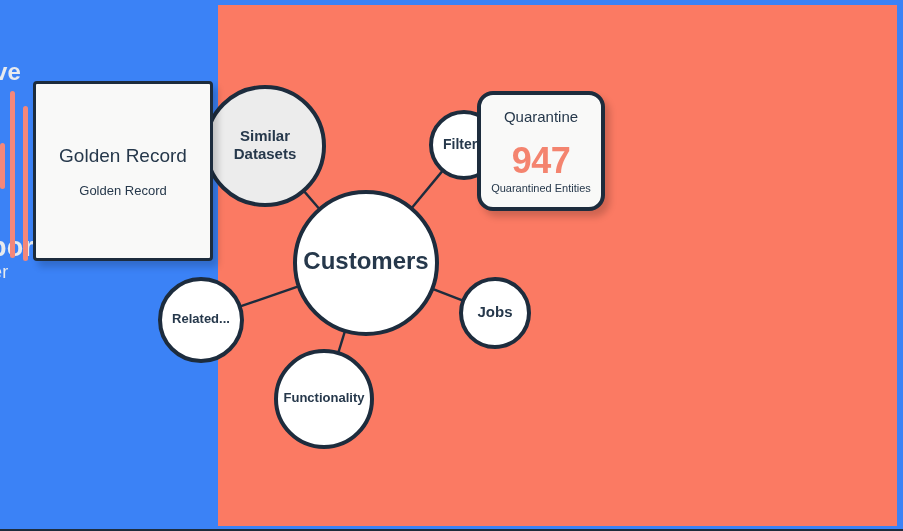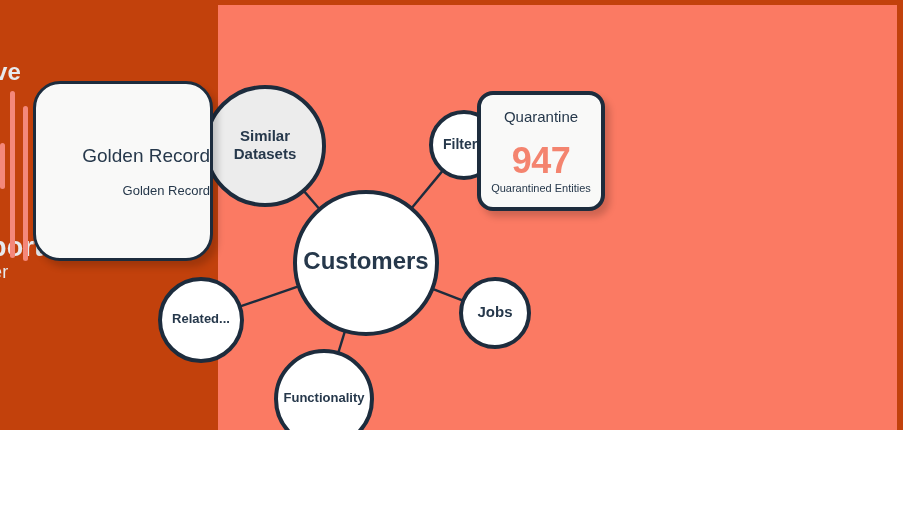--- a/index.html
+++ b/index.html
@@ -7,22 +7,22 @@
     padding: 0;
     background: #ffffff;
   }
   body {
     font-family: "Liberation Sans", sans-serif;
     -webkit-font-smoothing: antialiased;
   }
   #stage {
     position: relative;
     width: 903px;
-    height: 430px;
-    background: #c2410c;
+    height: 531px;
+    background: #3b82f6;
     overflow: hidden;
   }
 
   
   .orange-panel {
     position: absolute;
     left: 218px;
     top: 5px;
     width: 679px;
     height: 521px;
@@ -69,22 +69,21 @@
     box-shadow: 5px 6px 7px rgba(0,0,0,.18);
     box-sizing: border-box;
     display: flex;
     flex-direction: column;
     align-items: center;
     justify-content: center;
   }
   .card-golden {
     left: 33px;  top: 81px;
     width: 180px; height: 180px;
-    border-radius: 27px;
-    align-items: flex-end;
+    border-radius: 4px;
   }
   .card-golden .card-title {
     font-size: 19px;
     color: #26384b;
     margin-bottom: 6px;
   }
   .card-golden .card-value {
     font-size: 54px;
     color: #f4846f;
     font-weight: 400;

